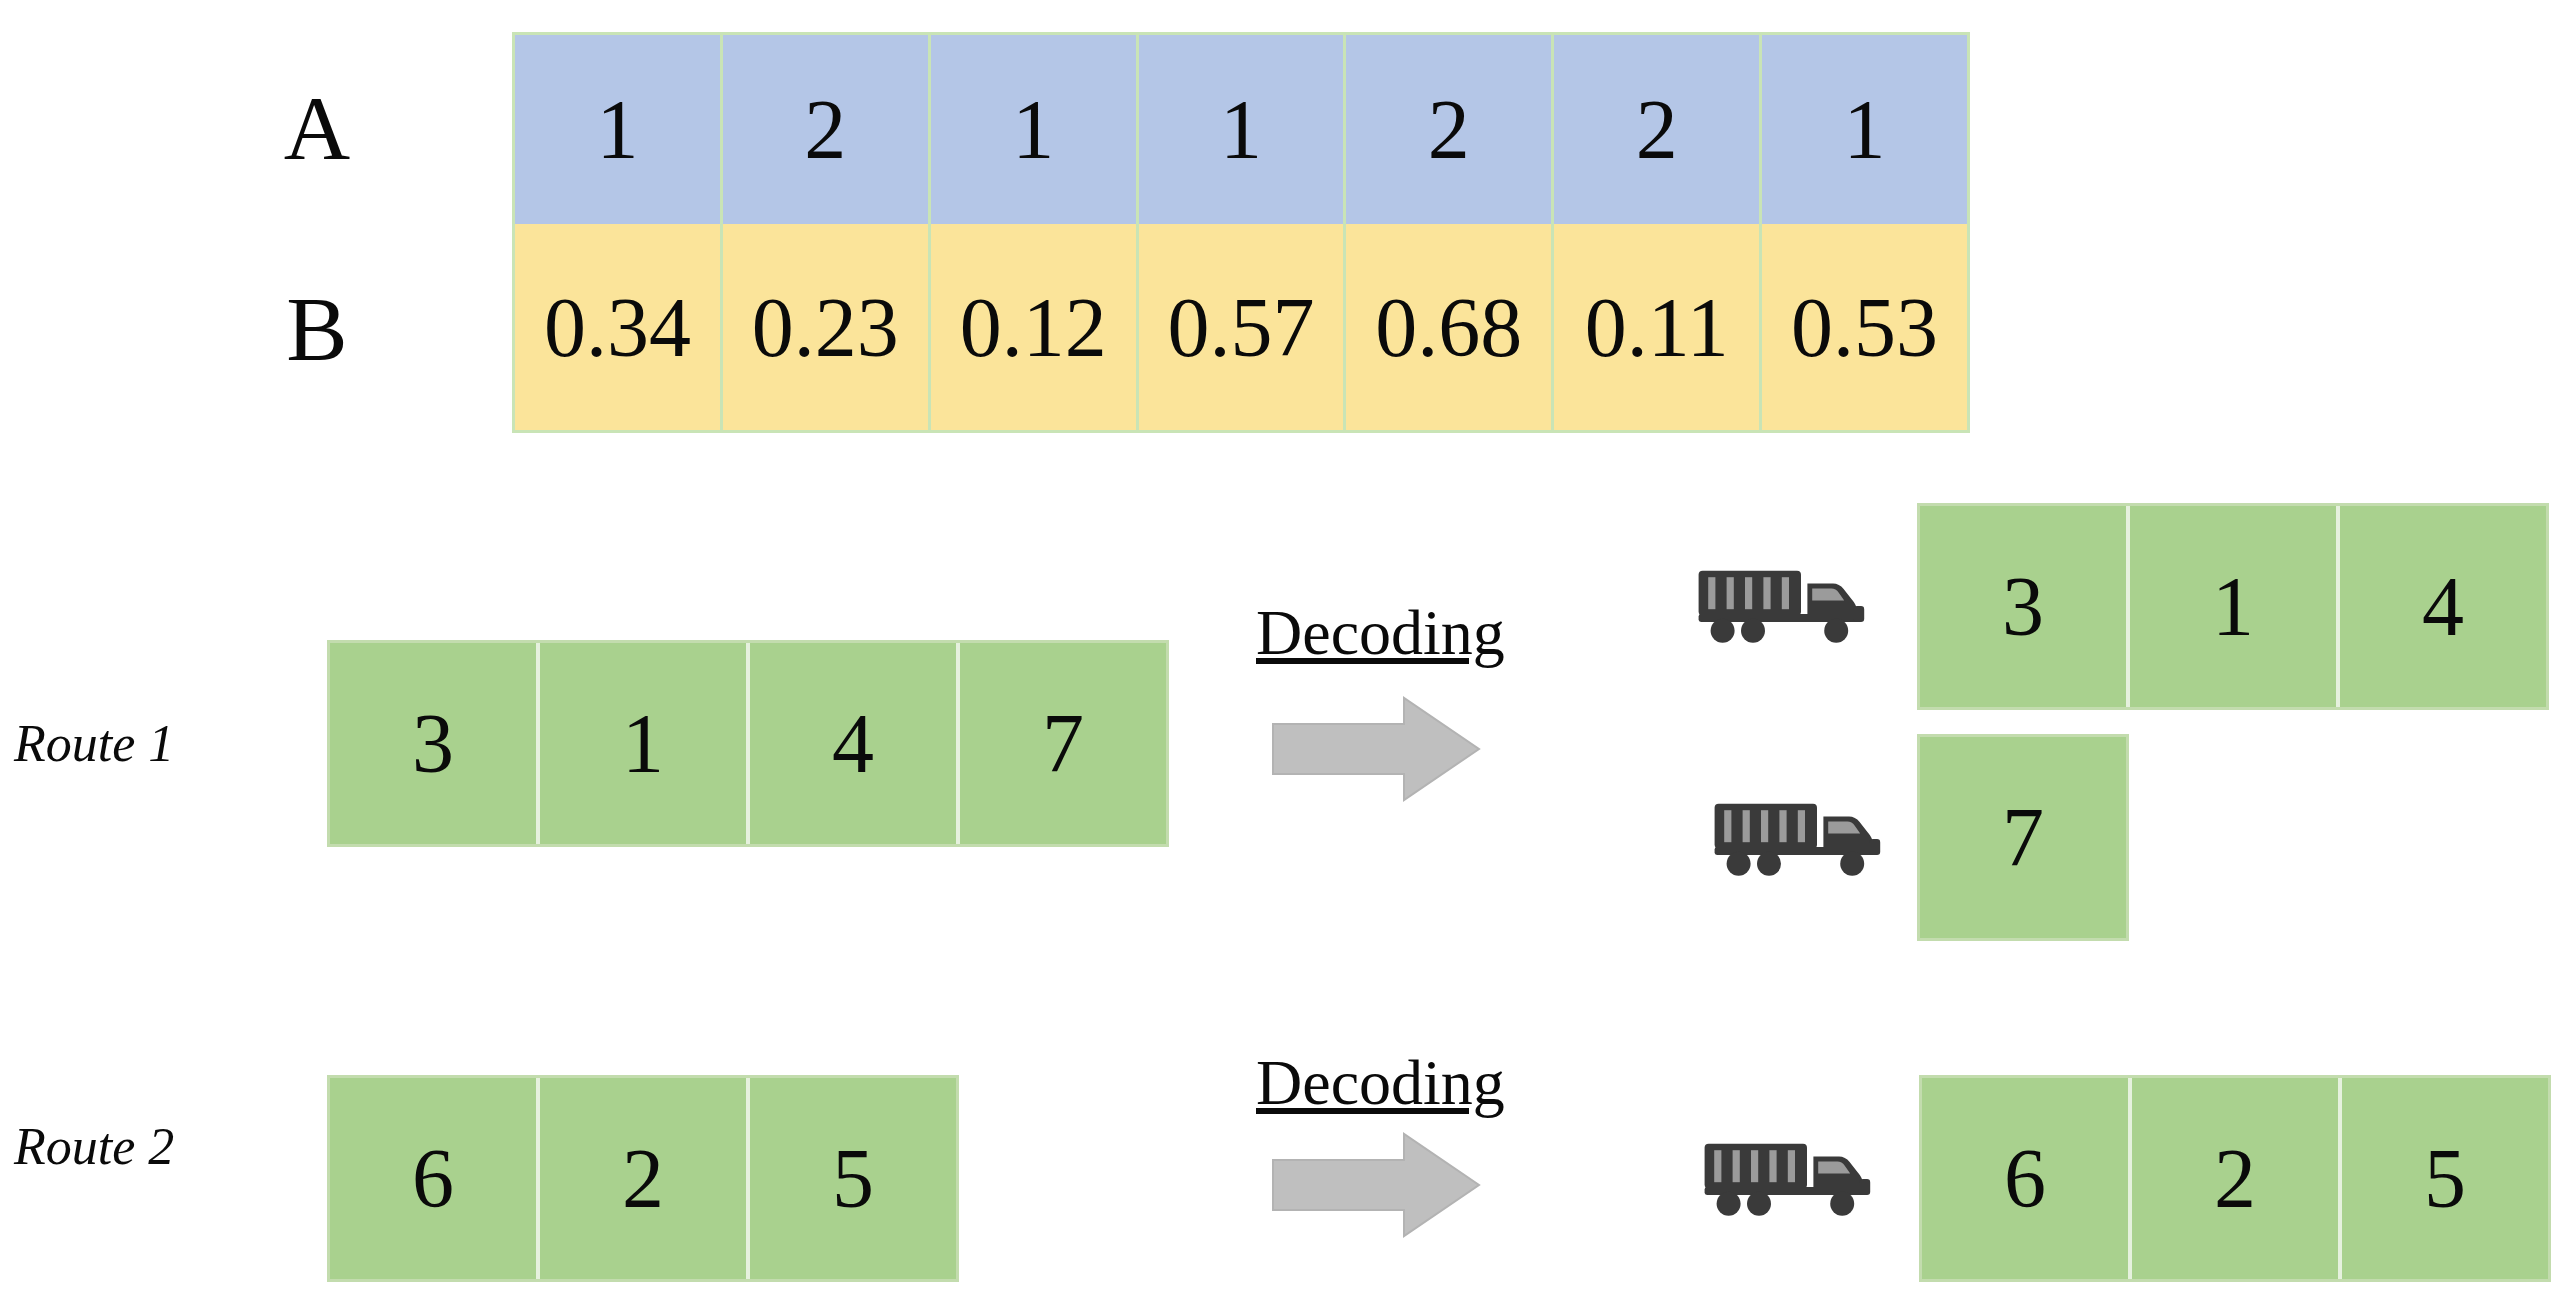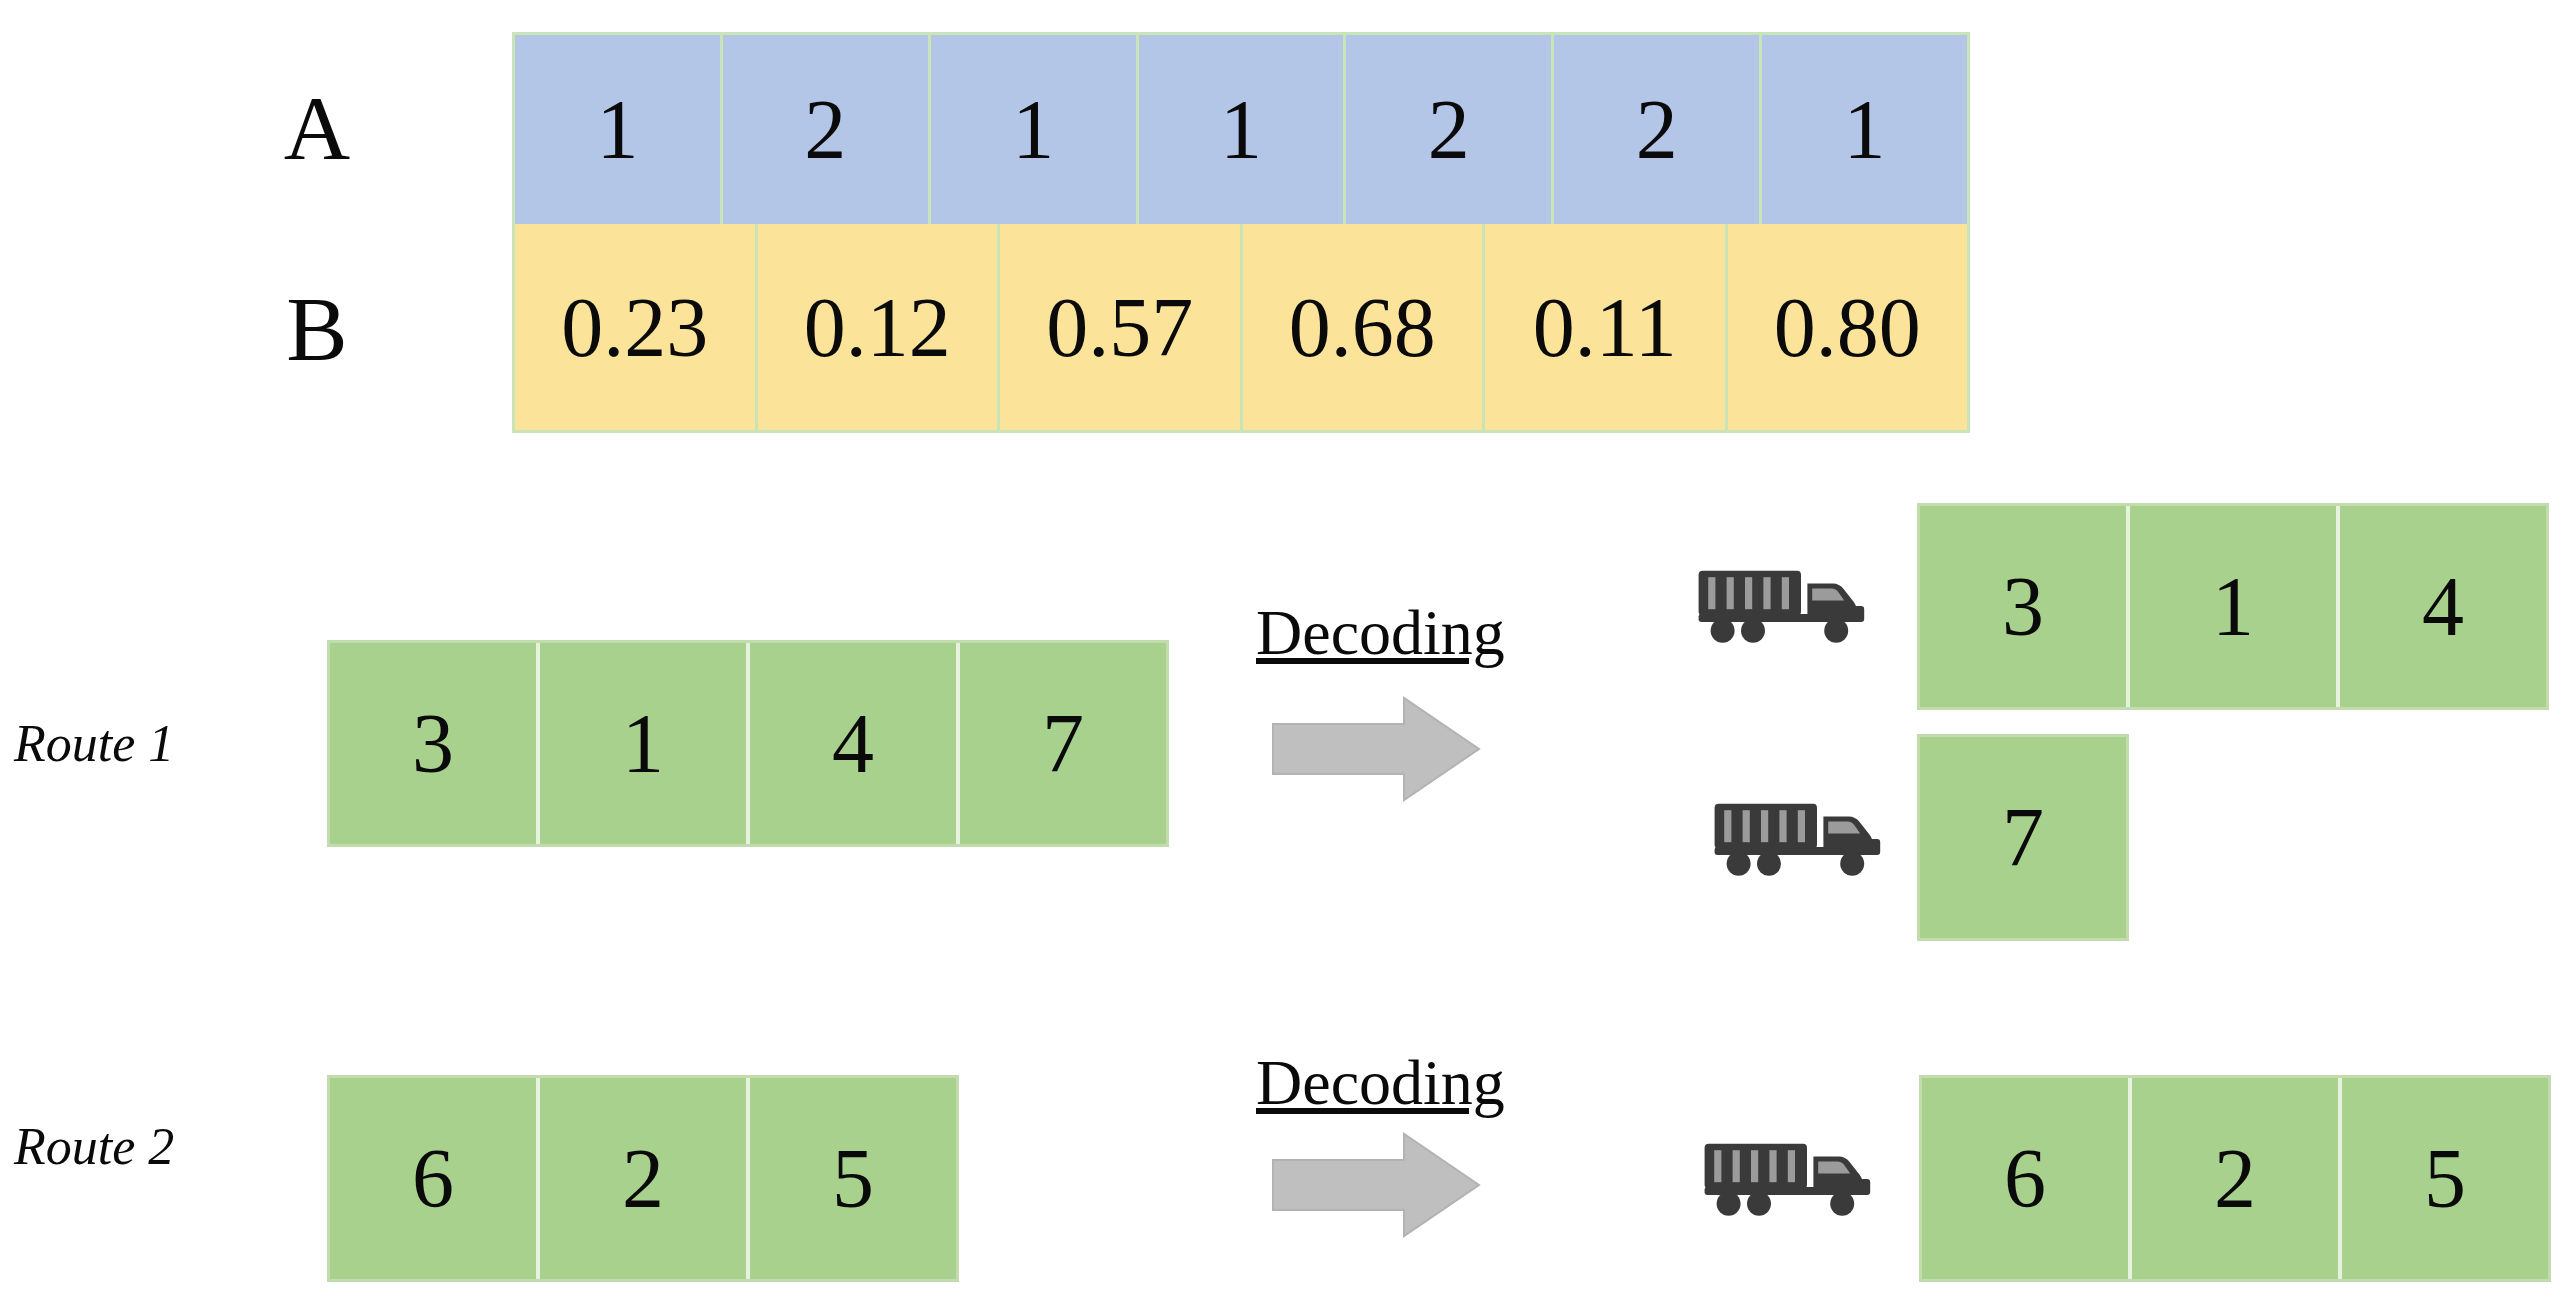--- a/index.html
+++ b/index.html
@@ -132,26 +132,27 @@
     <div class="enc-row row-a">
       <div class="enc-cell">1</div>
       <div class="enc-cell">2</div>
       <div class="enc-cell">1</div>
       <div class="enc-cell">1</div>
       <div class="enc-cell">2</div>
       <div class="enc-cell">2</div>
       <div class="enc-cell">1</div>
     </div>
     <div class="enc-row row-b">
+      <div class="enc-cell">0.34</div>
       <div class="enc-cell">0.23</div>
       <div class="enc-cell">0.12</div>
       <div class="enc-cell">0.57</div>
       <div class="enc-cell">0.68</div>
       <div class="enc-cell">0.11</div>
-      <div class="enc-cell">0.80</div>
+      <div class="enc-cell">0.53</div>
     </div>
   </div>
 
   <div class="route-label" id="route1-label">Route 1</div>
   <div class="green-row" id="route1-seq">
     <div class="cell">3</div>
     <div class="cell">1</div>
     <div class="cell">4</div>
     <div class="cell">7</div>
   </div>

